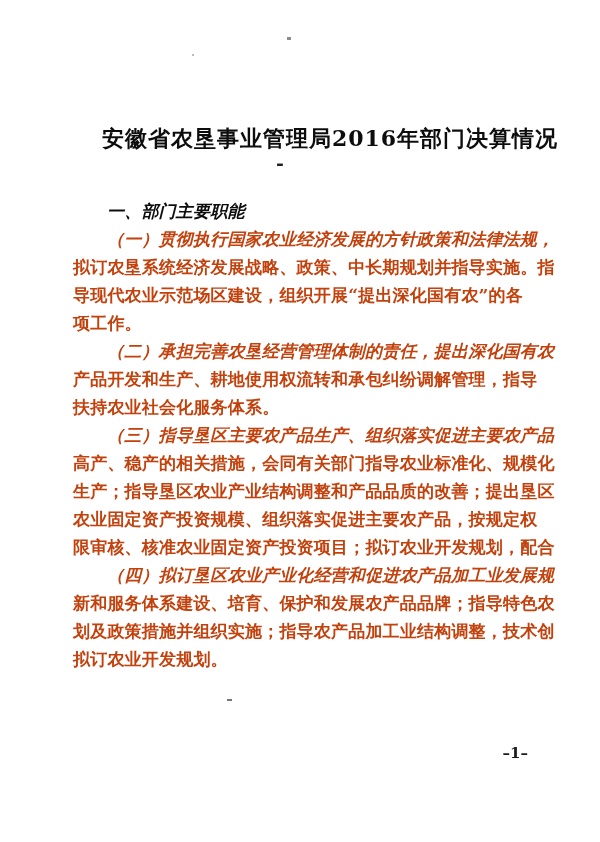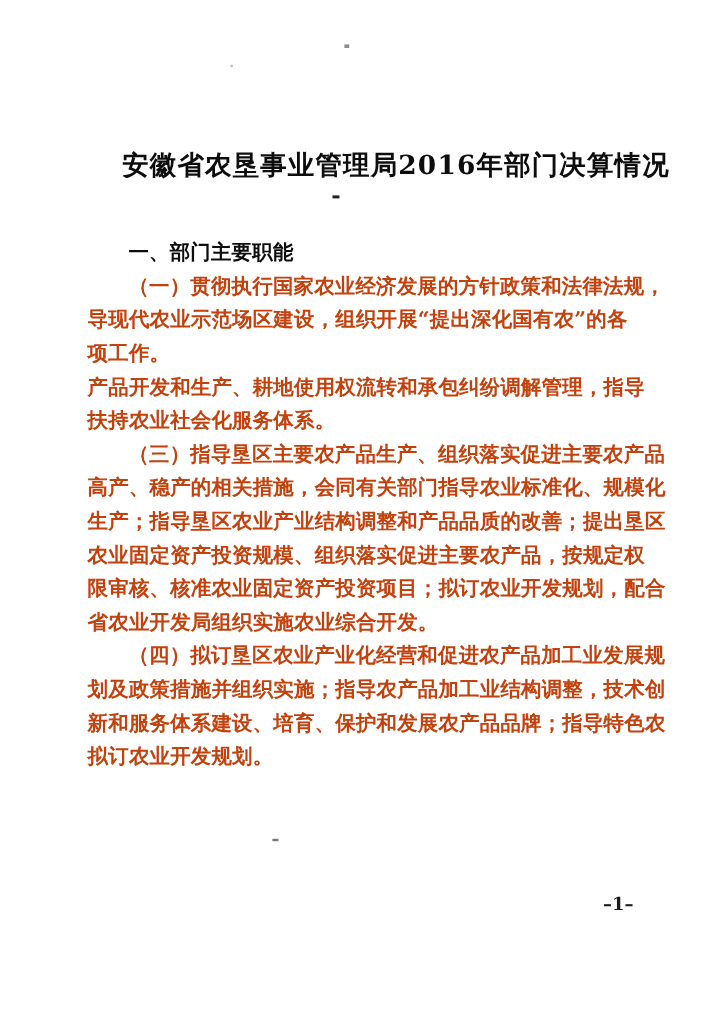--- a/index.html
+++ b/index.html
@@ -51,20 +51,21 @@
     height: 28px;
     line-height: 28px;
     font-size: 17px;
     font-weight: 600;
     letter-spacing: 0.2px;
     white-space: nowrap;
     color: #c2410c;
   }
   .line.indent {
     text-indent: 34px;
+    font-style: italic;
   }
   .line.heading {
     font-weight: 700;
     color: #0d0d0d;
   }
   .pagenum {
     position: absolute;
     top: 743px;
     right: 72px;
     font-size: 15px;
@@ -86,33 +87,34 @@
 
 <div class="page">
 
   <h1 class="title">安徽省农垦事业管理局2016年部门决算情况</h1>
 
   <div class="title-dash">-</div>
 
   <div class="doc-body">
     <div class="line indent heading">一、部门主要职能</div>
     <div class="line indent">（一）贯彻执行国家农业经济发展的方针政策和法律法规，</div>
+    <div class="line">拟订农垦系统经济发展战略、政策、中长期规划并指导实施。指</div>
     <div class="line">导现代农业示范场区建设，组织开展“提出深化国有农”的各</div>
     <div class="line">项工作。</div>
+    <div class="line indent">（二）承担完善农垦经营管理体制的责任，提出深化国有农</div>
     <div class="line">产品开发和生产、耕地使用权流转和承包纠纷调解管理，指导</div>
     <div class="line">扶持农业社会化服务体系。</div>
     <div class="line indent">（三）指导垦区主要农产品生产、组织落实促进主要农产品</div>
     <div class="line">高产、稳产的相关措施，会同有关部门指导农业标准化、规模化</div>
     <div class="line">生产；指导垦区农业产业结构调整和产品品质的改善；提出垦区</div>
     <div class="line">农业固定资产投资规模、组织落实促进主要农产品，按规定权</div>
     <div class="line">限审核、核准农业固定资产投资项目；拟订农业开发规划，配合</div>
-    <div class="line">省农业开发局组织实施农业综合开发。</div>
     <div class="line indent">（四）拟订垦区农业产业化经营和促进农产品加工业发展规</div>
+    <div class="line">新和服务体系建设、培育、保护和发展农产品品牌；指导特色农</div>
     <div class="line">划及政策措施并组织实施；指导农产品加工业结构调整，技术创</div>
-    <div class="line">新和服务体系建设、培育、保护和发展农产品品牌；指导特色农</div>
     <div class="line">拟订农业开发规划。</div>
   </div>
 
   <div class="pagenum">–1–</div>
 
   <div class="speck speck1"></div>
   <div class="speck speck2"></div>
   <div class="speck speck3"></div>
 
 </div>

